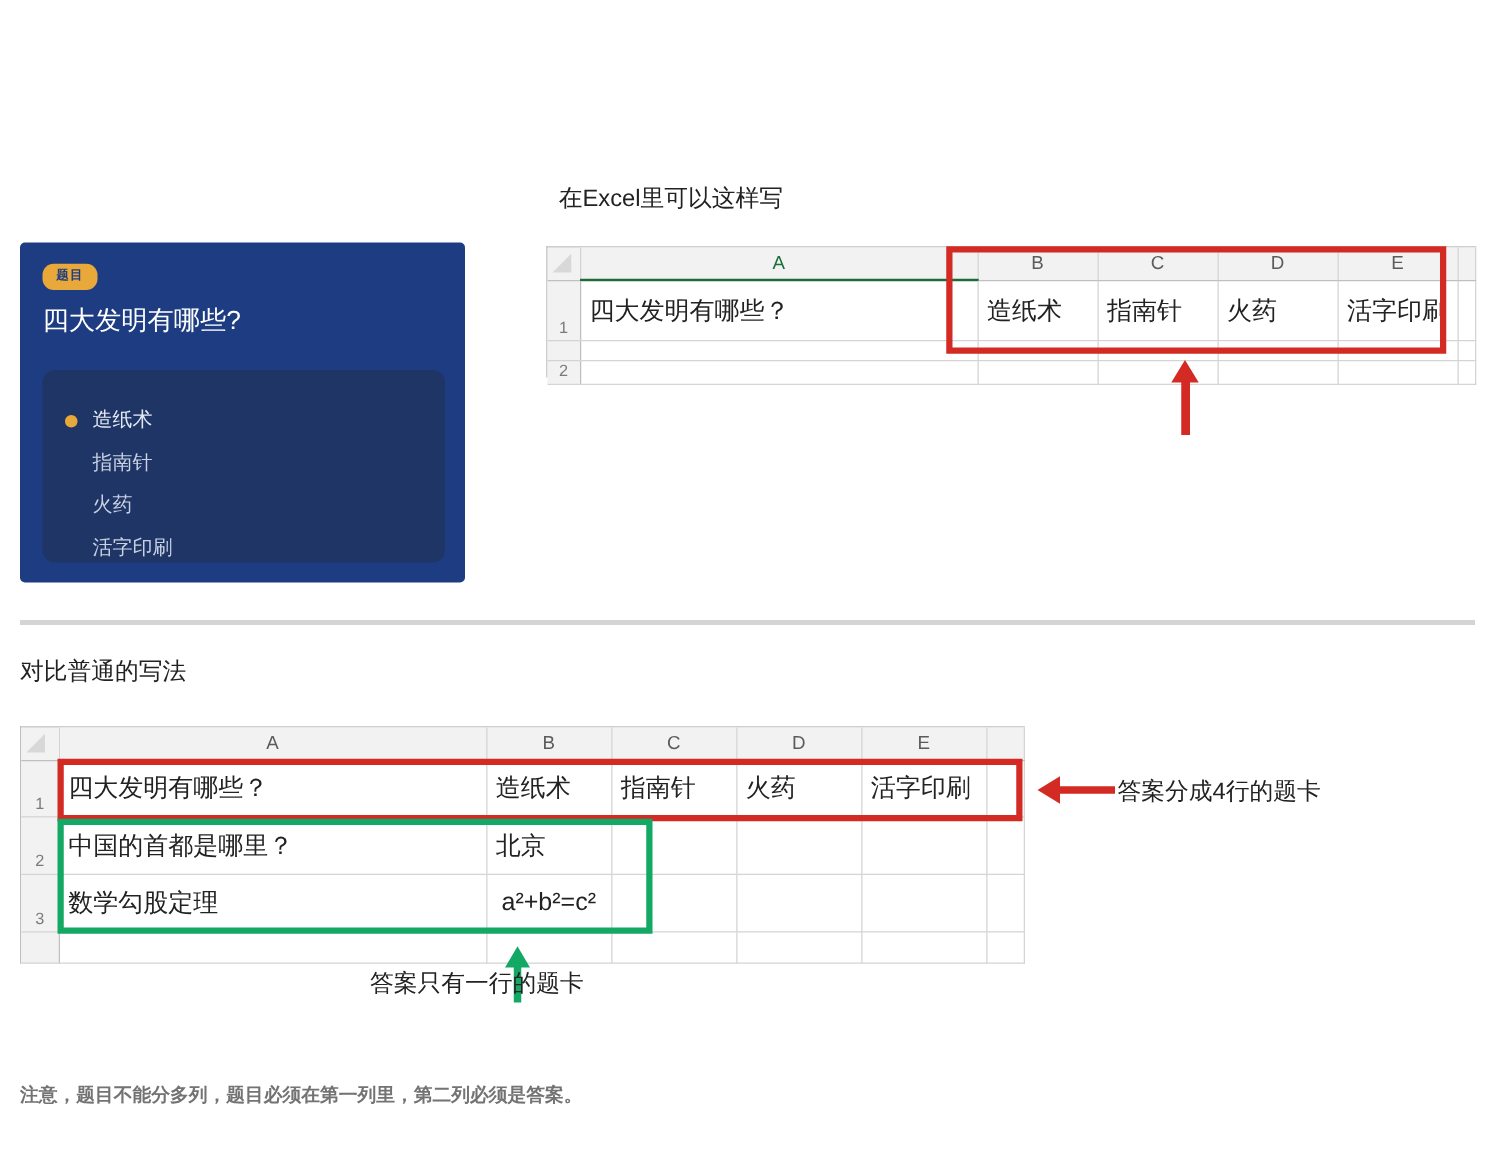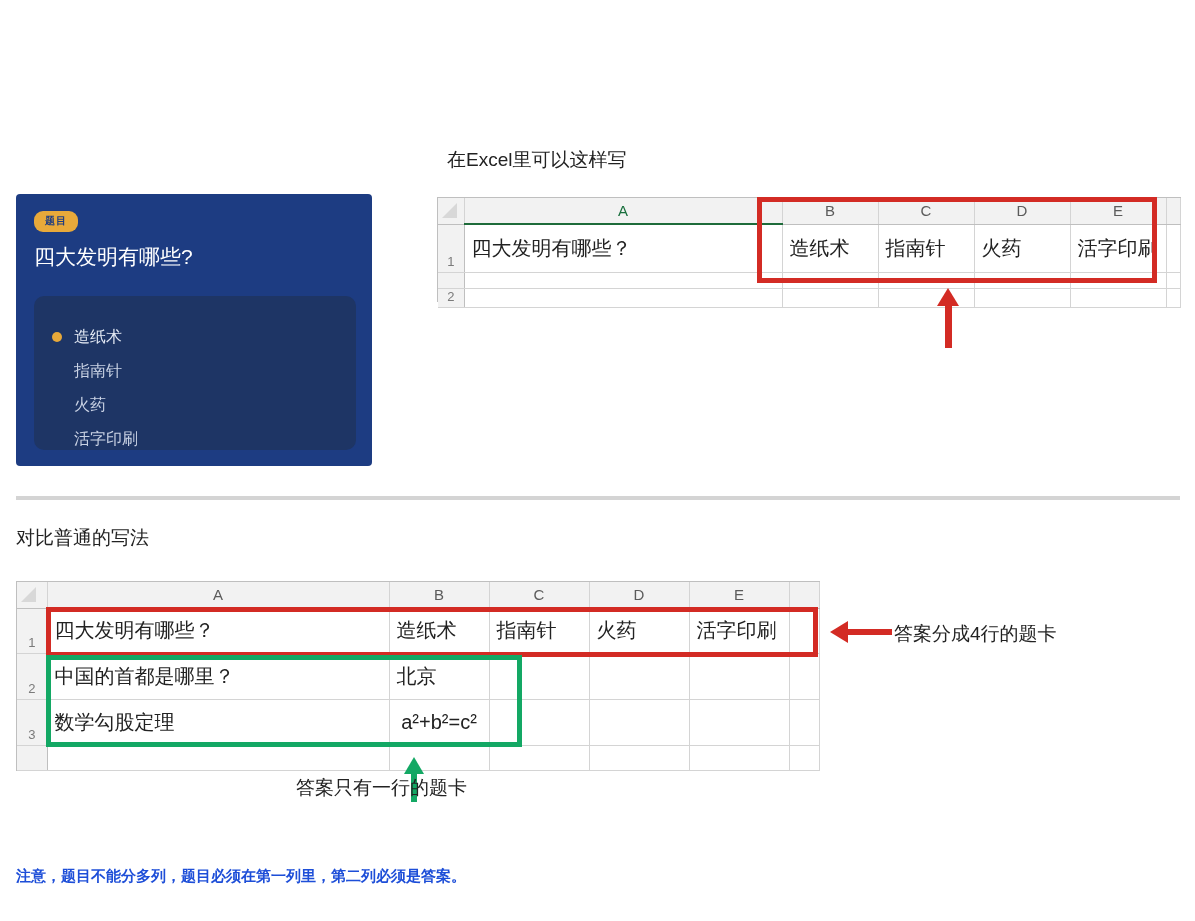--- a/index.html
+++ b/index.html
@@ -236,21 +236,21 @@
     background: #D4D4D4;
   }
 
   
   .footnote {
     position: absolute;
     left: 16px;
     top: 867px;
     font-size: 15px;
     font-weight: 700;
-    color: #1d4ed8;
+    color: #737373;
     white-space: nowrap;
   }
 </style>
 </head>
 <body>
 
 <div class="page">
 
 
   <div class="caption caption-right">在Excel里可以这样写</div>

